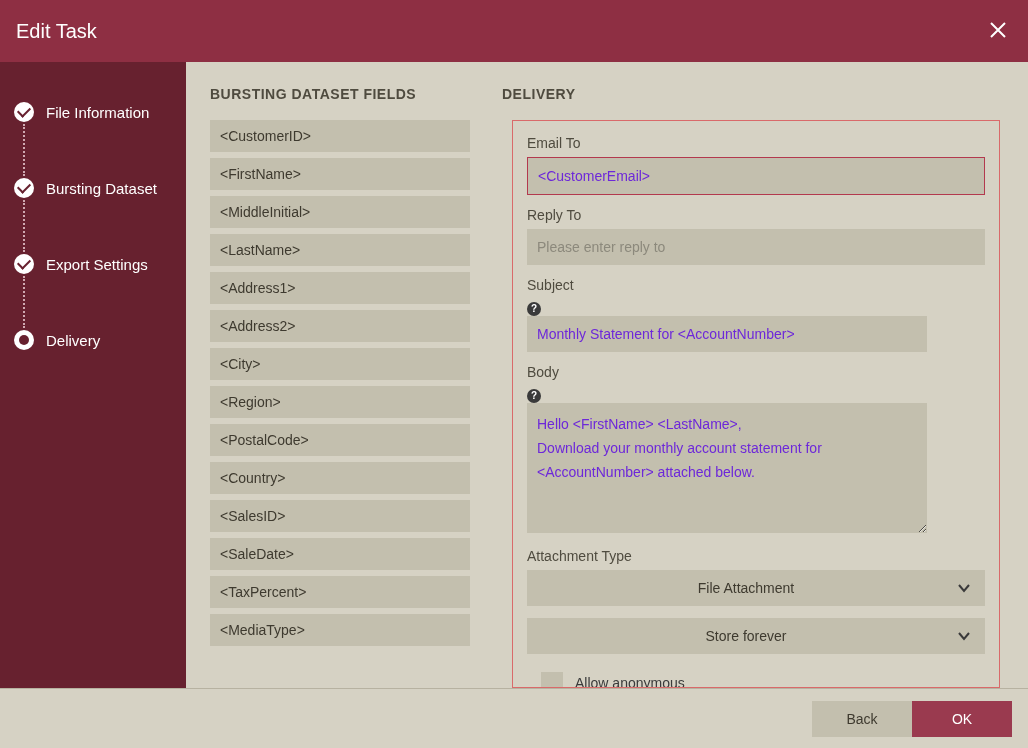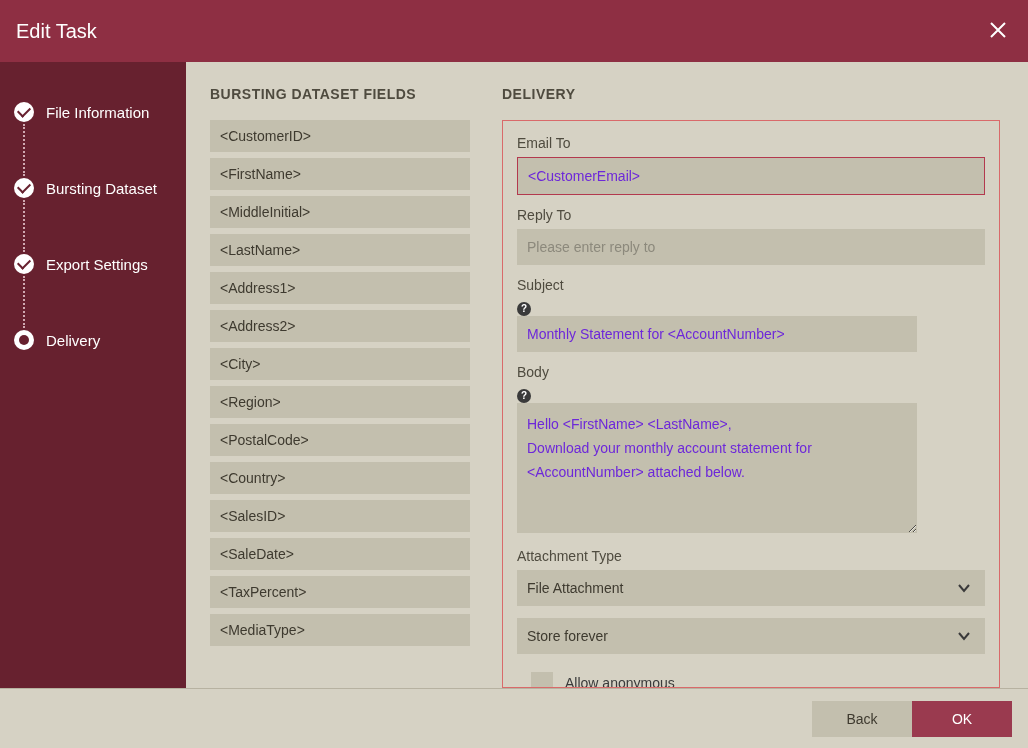--- a/index.html
+++ b/index.html
@@ -140,20 +140,21 @@
       display: flex;
       flex-direction: column;
       overflow: hidden;
     }
     .delivery-box {
       border: 1px solid #d96a6a;
       background: #d6d2c4;
       padding: 14px 14px 0 14px;
       flex: 1;
       overflow-y: auto;
+      margin-left: 10px;
     }
     .form-label {
       font-size: 14px;
       color: #4f4b3f;
       margin-bottom: 6px;
       display: block;
     }
     .help-icon {
       display: inline-block;
       width: 14px;
@@ -191,20 +192,21 @@
       resize: both;
       height: 130px;
       line-height: 1.7;
       font-family: inherit;
       width: 400px;
     }
 
     .select-row {
       position: relative;
       margin-bottom: 12px;
+      text-align: center;
     }
     .select-input {
       width: 100%;
       background: #c3bfae;
       border: none;
       padding: 10px 30px 10px 10px;
       font-size: 14px;
       color: #3e3a2f;
       cursor: pointer;
     }

